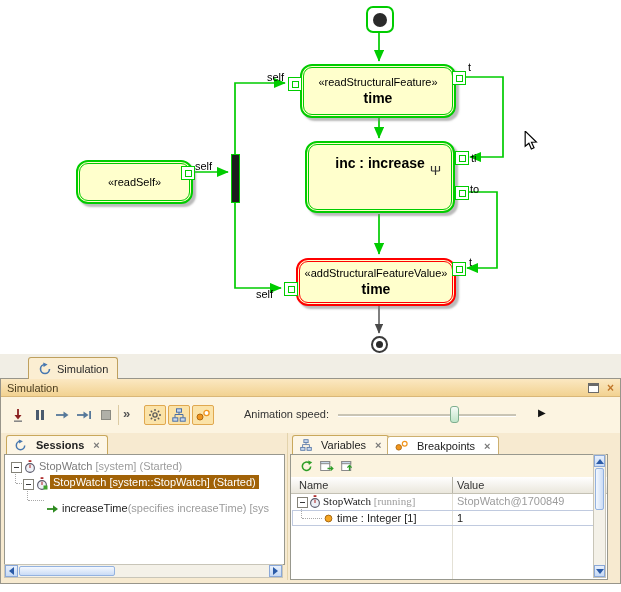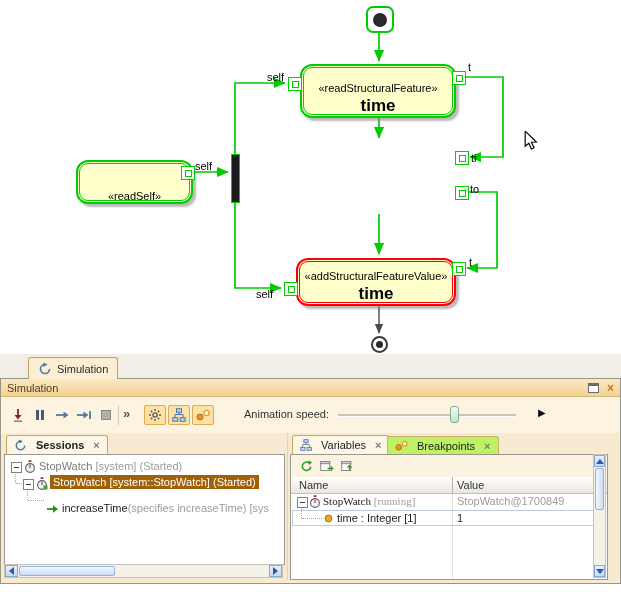--- a/index.html
+++ b/index.html
@@ -2,26 +2,26 @@
 <html><head>
 <meta charset="utf-8">
 <style>
   html,body{margin:0;padding:0;background:#FFF;}
   .screen{position:relative;width:621px;height:592px;font-family:"Liberation Sans","DejaVu Sans",sans-serif;font-size:11px;color:#1A1A1A;overflow:hidden;background:#FFF;}
   
   .diagram{position:absolute;left:0;top:0;width:621px;height:362px;background:#FFF;}
   .wires{position:absolute;left:0;top:0;}
   .wg{fill:none;stroke:#00CC00;stroke-width:1.7;}
   .wk{fill:none;stroke:#4A4A4A;stroke-width:1.4;}
-  .action{position:absolute;border:2px solid #00CC00;border-radius:12px;background:#FFFFCC;box-shadow:3px 3px 2px rgba(130,130,130,.55);display:flex;flex-direction:column;align-items:center;justify-content:flex-end;gap:2px;z-index:2;}
+  .action{position:absolute;border:2px solid #00CC00;border-radius:12px;background:#FFFFCC;box-shadow:3px 3px 2px rgba(130,130,130,.55);display:flex;flex-direction:column;align-items:center;justify-content:center;gap:2px;z-index:2;}
   .action::before{content:"";position:absolute;inset:1px;border:1px solid #00CC00;border-radius:9px;pointer-events:none;}
   .action.red{border-color:#FF0000;}
   .action.red::before{border-color:#FF0000;}
   .stereo{font-size:11px;color:#000;z-index:1;}
-  .aname{font-size:17px;font-weight:bold;color:#000;z-index:1;}
+  .aname{font-size:14px;font-weight:bold;color:#000;z-index:1;}
   .pin{position:absolute;width:12px;height:12px;border:1px solid #00CC00;background:#FFF;display:flex;align-items:center;justify-content:center;z-index:3;}
   .pin i{display:block;width:5px;height:5px;border:1px solid #00CC00;}
   .pinlab{position:absolute;font-size:11px;color:#000;z-index:3;}
   .forkbar{position:absolute;background:#1C1C1C;border:1px solid #00CC00;z-index:2;}
   .initial{position:absolute;border:2px solid #00CC00;border-radius:7px;background:#FFF;display:flex;align-items:center;justify-content:center;z-index:2;}
   .initial .dot{width:14px;height:14px;border-radius:50%;background:#2A2A2A;}
   .final{position:absolute;width:13px;height:13px;border:2px solid #3A3A3A;border-radius:50%;background:#FFF;display:flex;align-items:center;justify-content:center;z-index:2;}
   .final .fdot{width:7px;height:7px;border-radius:50%;background:#2A2A2A;}
   .rake{position:absolute;right:12px;top:22px;z-index:2;}
   .cursor{position:absolute;z-index:10;}
@@ -43,21 +43,21 @@
   .overflow{position:absolute;left:122px;top:9px;font-size:13px;font-weight:bold;color:#555;}
   .aslabel{position:absolute;left:243px;top:11px;color:#333;}
   .slider{position:absolute;left:337px;top:9px;width:178px;height:18px;}
   .strack{position:absolute;left:0;right:0;top:8px;height:2px;background:#C9C4B4;border-bottom:1px solid #FFF;}
   .sthumb{position:absolute;left:112px;top:0;width:9px;height:17px;background:linear-gradient(#F6FBF6,#BFE4C8);border:1px solid #7FAF8F;border-radius:3px;box-sizing:border-box;}
   .tplay{position:absolute;left:537px;top:10px;font-size:10px;color:#111;}
   
   .pane-left{position:absolute;left:1px;top:54px;width:284px;height:147px;}
   .pane-right{position:absolute;left:286px;top:54px;width:331px;height:147px;border-left:1px solid #E3D3AC;box-sizing:border-box;}
   .subtab{position:absolute;height:19px;top:2px;display:flex;align-items:center;gap:9px;padding:0 7px;background:#FDF6E6;border:1px solid #C9A85C;border-bottom:none;border-radius:3px 3px 0 0;box-sizing:border-box;z-index:2;}
-  .subtab.inactive{background:#bef264;border-color:#CDB070;height:18px;top:3px;}
+  .subtab.inactive{background:#ffffff;border-color:#CDB070;height:18px;top:3px;}
   .tabname{font-weight:bold;color:#222;}
   .tabname.normal{font-weight:normal;}
   .tclose{color:#7A7A7A;font-size:11px;font-weight:bold;}
   .tree{position:absolute;left:2px;top:21px;width:279px;height:109px;background:#FFF;border:1px solid #98988E;overflow:hidden;}
   .trow{position:absolute;left:0;right:0;height:17px;white-space:nowrap;}
   .exp{position:absolute;width:9px;height:9px;border:1px solid #848278;background:#FFF;box-sizing:content-box;}
   .exp::after{content:"";position:absolute;left:2px;right:2px;top:4px;height:1px;background:#3A3A3A;}
   .ticon{position:absolute;}
   .ttext{position:absolute;top:2px;line-height:13px;}
   .gray1{color:#7A7A7A;} .gray2{color:#9C9C9C;} .dark{color:#222;}
@@ -115,20 +115,26 @@
 
     <div class="initial" style="left:366px;top:6px;width:24px;height:23px;">
       <div class="dot"></div>
     </div>
 
     <div class="action" style="left:300px;top:64px;width:152px;height:50px;">
       <div class="stereo">«readStructuralFeature»</div>
       <div class="aname">time</div>
     </div>
 
+    <div class="action" style="left:305px;top:141px;width:150px;height:72px;justify-content:flex-start;padding-top:12px;box-sizing:border-box;">
+      <div class="aname">inc : increase</div>
+      <svg class="rake" width="11" height="11" viewBox="0 0 11 11">
+        <path d="M1.5 1 V6 M5.5 1 V6 M9.5 1 V6 M1.5 6 H9.5 M5.5 6 V10" fill="none" stroke="#333" stroke-width="1.2"></path>
+      </svg>
+    </div>
 
     <div class="action red" style="left:296px;top:258px;width:156px;height:44px;">
       <div class="stereo">«addStructuralFeatureValue»</div>
       <div class="aname">time</div>
     </div>
 
     <div class="action" style="left:76px;top:160px;width:113px;height:40px;">
       <div class="stereo">«readSelf»</div>
     </div>
 

